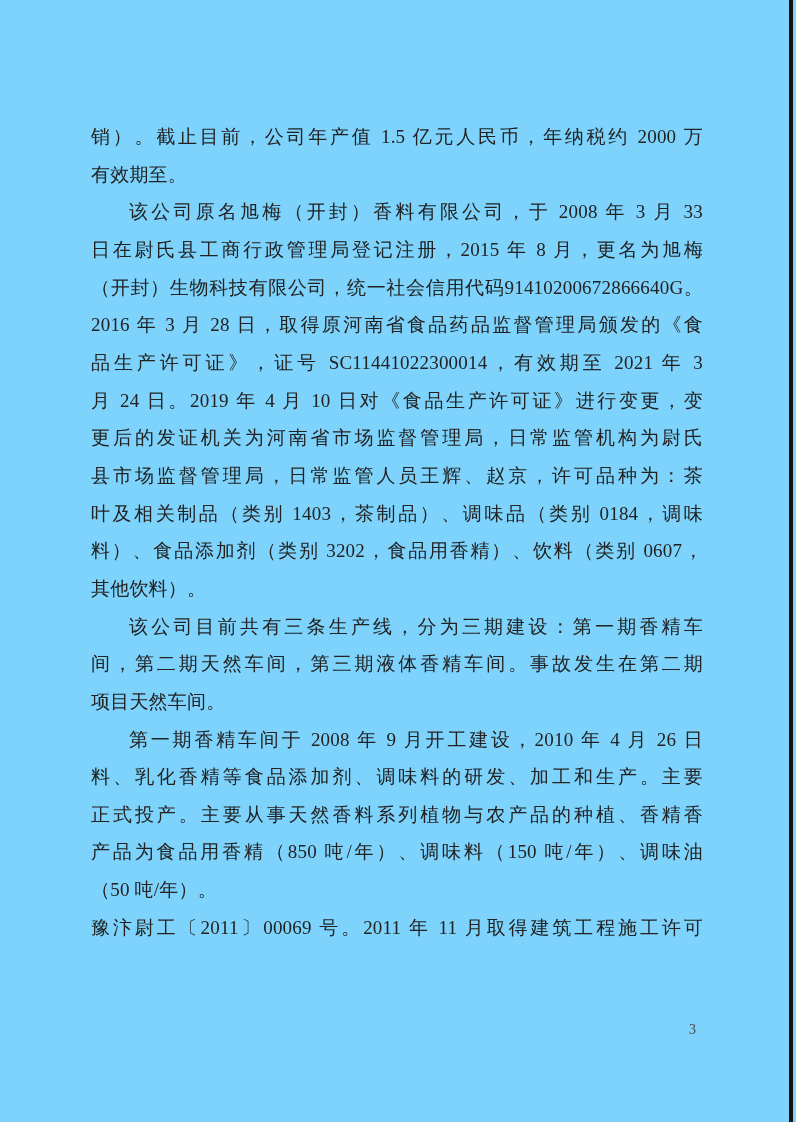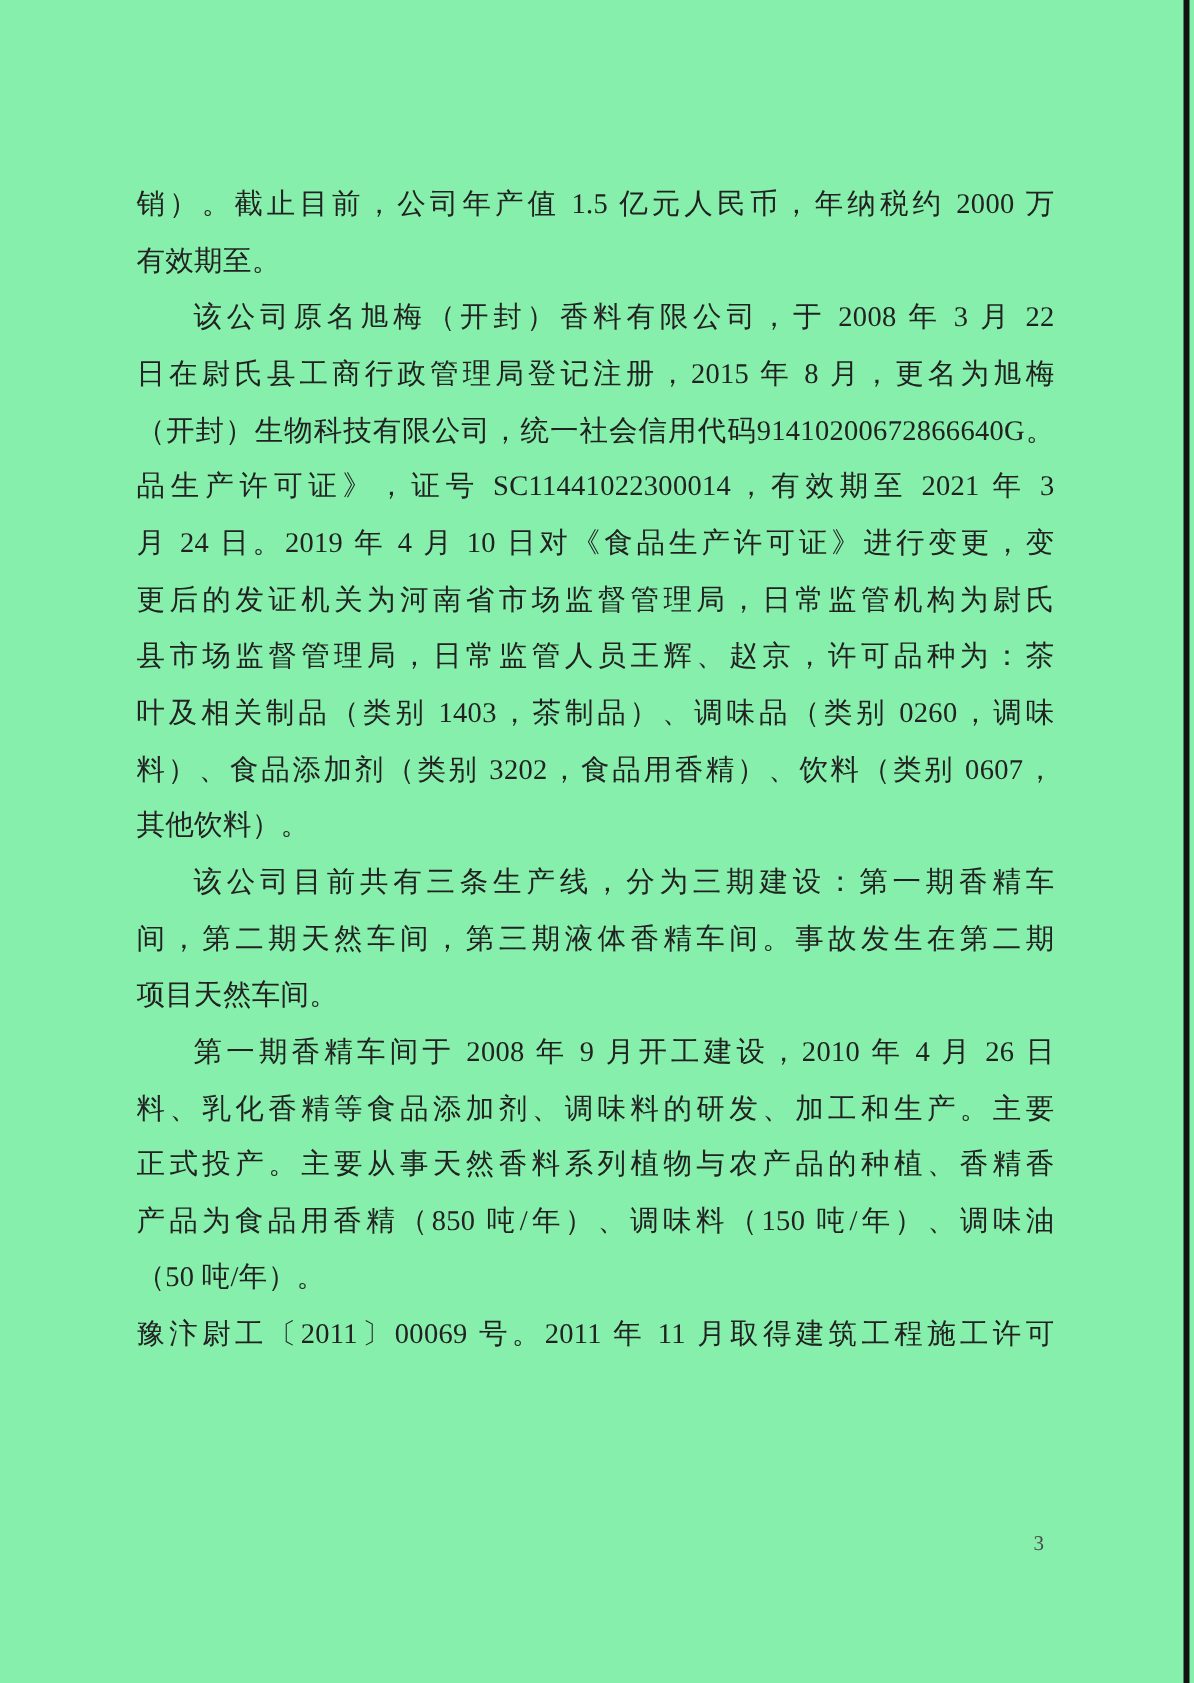--- a/index.html
+++ b/index.html
@@ -10,21 +10,21 @@
   body {
     width: 796px;
     height: 1122px;
     position: relative;
     overflow: hidden;
     font-family: "Liberation Serif", "DejaVu Serif", serif;
   }
   .page {
     position: absolute;
     inset: 0;
-    background: #86efac;
+    background: #7dd3fc;
   }
   .doc-body {
     position: absolute;
     left: 91px;
     top: 118px;
     width: 612px;
   }
   .line {
     height: 37.66px;
     line-height: 37.66px;
@@ -64,28 +64,29 @@
   }
 </style>
 </head>
 <body>
 
 <div class="page">
 
   <div class="doc-body">
     <div class="line">销）。截止目前，公司年产值 1.5 亿元人民币，年纳税约 2000 万</div>
     <div class="line pe">有效期至。</div>
-    <div class="line ind">该公司原名旭梅（开封）香料有限公司，于 2008 年 3 月 22</div>
+    <div class="line ind">该公司原名旭梅（开封）香料有限公司，于 2008 年 3 月 33</div>
     <div class="line">日在尉氏县工商行政管理局登记注册，2015 年 8 月，更名为旭梅</div>
     <div class="line">（开封）生物科技有限公司，统一社会信用代码91410200672866640G。</div>
+    <div class="line">2016 年 3 月 28 日，取得原河南省食品药品监督管理局颁发的《食</div>
     <div class="line">品生产许可证》，证号 SC11441022300014，有效期至 2021 年 3</div>
     <div class="line">月 24 日。2019 年 4 月 10 日对《食品生产许可证》进行变更，变</div>
     <div class="line">更后的发证机关为河南省市场监督管理局，日常监管机构为尉氏</div>
     <div class="line">县市场监督管理局，日常监管人员王辉、赵京，许可品种为：茶</div>
-    <div class="line">叶及相关制品（类别 1403，茶制品）、调味品（类别 0260，调味</div>
+    <div class="line">叶及相关制品（类别 1403，茶制品）、调味品（类别 0184，调味</div>
     <div class="line">料）、食品添加剂（类别 3202，食品用香精）、饮料（类别 0607，</div>
     <div class="line pe">其他饮料）。</div>
     <div class="line ind">该公司目前共有三条生产线，分为三期建设：第一期香精车</div>
     <div class="line">间，第二期天然车间，第三期液体香精车间。事故发生在第二期</div>
     <div class="line pe">项目天然车间。</div>
     <div class="line ind">第一期香精车间于 2008 年 9 月开工建设，2010 年 4 月 26 日</div>
     <div class="line">料、乳化香精等食品添加剂、调味料的研发、加工和生产。主要</div>
     <div class="line">正式投产。主要从事天然香料系列植物与农产品的种植、香精香</div>
     <div class="line">产品为食品用香精（850 吨/年）、调味料（150 吨/年）、调味油</div>
     <div class="line pe">（50 吨/年）。</div>

